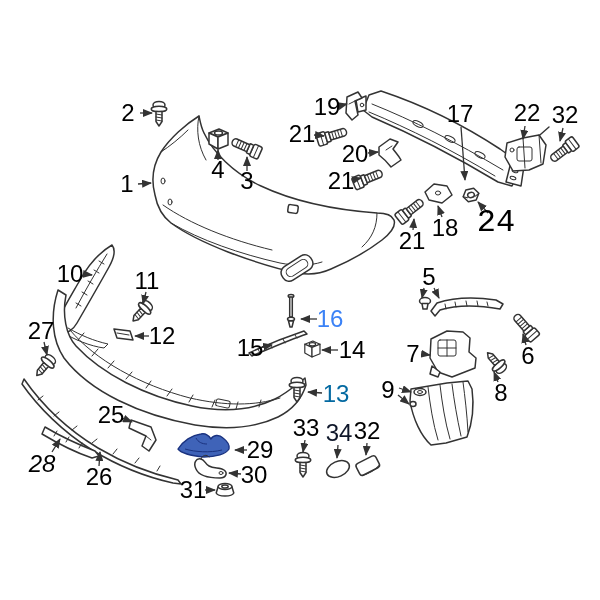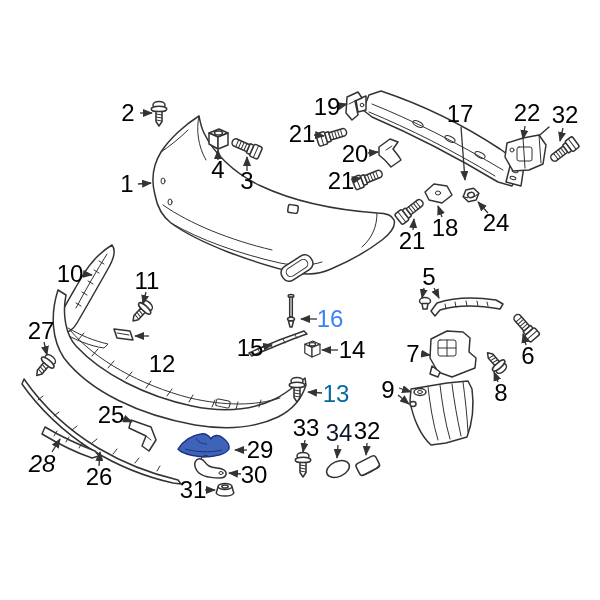--- a/index.html
+++ b/index.html
@@ -330,35 +330,35 @@
       <div class="callout" style="left: 128px; top: 113px; color: rgb(0, 0, 0); font-size: 24px;">2</div>
       <div class="callout" style="left: 247px; top: 181px; color: rgb(0, 0, 0); font-size: 24px;">3</div>
       <div class="callout" style="left: 218px; top: 170px; color: rgb(0, 0, 0); font-size: 24px;">4</div>
       <div class="callout" style="left: 429px; top: 277px; color: rgb(0, 0, 0); font-size: 24px;">5</div>
       <div class="callout" style="left: 528px; top: 356px; color: rgb(0, 0, 0); font-size: 24px;">6</div>
       <div class="callout" style="left: 413px; top: 354px; color: rgb(0, 0, 0); font-size: 24px;">7</div>
       <div class="callout" style="left: 501px; top: 393px; color: rgb(0, 0, 0); font-size: 24px;">8</div>
       <div class="callout" style="left: 388px; top: 390px; color: rgb(0, 0, 0); font-size: 24px;">9</div>
       <div class="callout" style="left: 70px; top: 274px; color: rgb(0, 0, 0); font-size: 24px;">10</div>
       <div class="callout" style="left: 147px; top: 281px; color: rgb(0, 0, 0); font-size: 24px;">11</div>
-      <div class="callout" style="left: 162px; top: 336px; color: rgb(0, 0, 0); font-size: 24px; margin-top: 28px;">12</div>
+      <div class="callout" style="left: 162px; top: 336px; color: rgb(0, 0, 0); font-size: 24px;">12</div>
       <div class="callout" style="left: 336px; top: 394px; color: #0369a1; font-size: 24px;">13</div>
       <div class="callout" style="left: 352px; top: 350px; color: rgb(0, 0, 0); font-size: 24px;">14</div>
       <div class="callout" style="left: 250px; top: 348px; color: rgb(0, 0, 0); font-size: 24px;">15</div>
       <div class="callout" style="left: 330px; top: 319px; color: #3b82f6; font-size: 24px;">16</div>
       <div class="callout" style="left: 460px; top: 114px; color: rgb(0, 0, 0); font-size: 24px;">17</div>
       <div class="callout" style="left: 445px; top: 228px; color: rgb(0, 0, 0); font-size: 24px;">18</div>
       <div class="callout" style="left: 327px; top: 107px; color: rgb(0, 0, 0); font-size: 24px;">19</div>
       <div class="callout" style="left: 355px; top: 154px; color: rgb(0, 0, 0); font-size: 24px;">20</div>
       <div class="callout" style="left: 302px; top: 134px; color: rgb(0, 0, 0); font-size: 24px;">21</div>
       <div class="callout" style="left: 341px; top: 181px; color: rgb(0, 0, 0); font-size: 24px;">21</div>
       <div class="callout" style="left: 412px; top: 241px; color: rgb(0, 0, 0); font-size: 24px;">21</div>
       <div class="callout" style="left: 527px; top: 113px; color: rgb(0, 0, 0); font-size: 24px;">22</div>
       <div class="callout" style="left: 565px; top: 115px; color: rgb(0, 0, 0); font-size: 24px;">32</div>
-      <div class="callout" style="left: 496px; top: 223px; color: rgb(0, 0, 0); font-size: 24px;">24</div>
+      <div class="callout" style="left: 496px; top: 223px; color: rgb(0, 0, 0); font-size: 32px; font-family: Liberation Mono, monospace;">24</div>
       <div class="callout" style="left: 111px; top: 415px; color: rgb(0, 0, 0); font-size: 24px;">25</div>
       <div class="callout" style="left: 99px; top: 477px; color: rgb(0, 0, 0); font-size: 24px;">26</div>
       <div class="callout" style="left: 41px; top: 331px; color: rgb(0, 0, 0); font-size: 24px;">27</div>
       <div class="callout" style="left: 42px; top: 464px; color: rgb(0, 0, 0); font-size: 24px; font-style: italic;">28</div>
       <div class="callout" style="left: 260px; top: 450px; color: rgb(0, 0, 0); font-size: 24px;">29</div>
       <div class="callout" style="left: 254px; top: 475px; color: rgb(0, 0, 0); font-size: 24px;">30</div>
       <div class="callout" style="left: 193px; top: 490px; color: rgb(0, 0, 0); font-size: 24px;">31</div>
       <div class="callout" style="left: 367px; top: 431px; color: rgb(0, 0, 0); font-size: 24px;">32</div>
       <div class="callout" style="left: 306px; top: 428px; color: rgb(0, 0, 0); font-size: 24px;">33</div>
       <div class="callout" style="left: 339px; top: 433px; color: #0f172a; font-size: 24px;">34</div>

